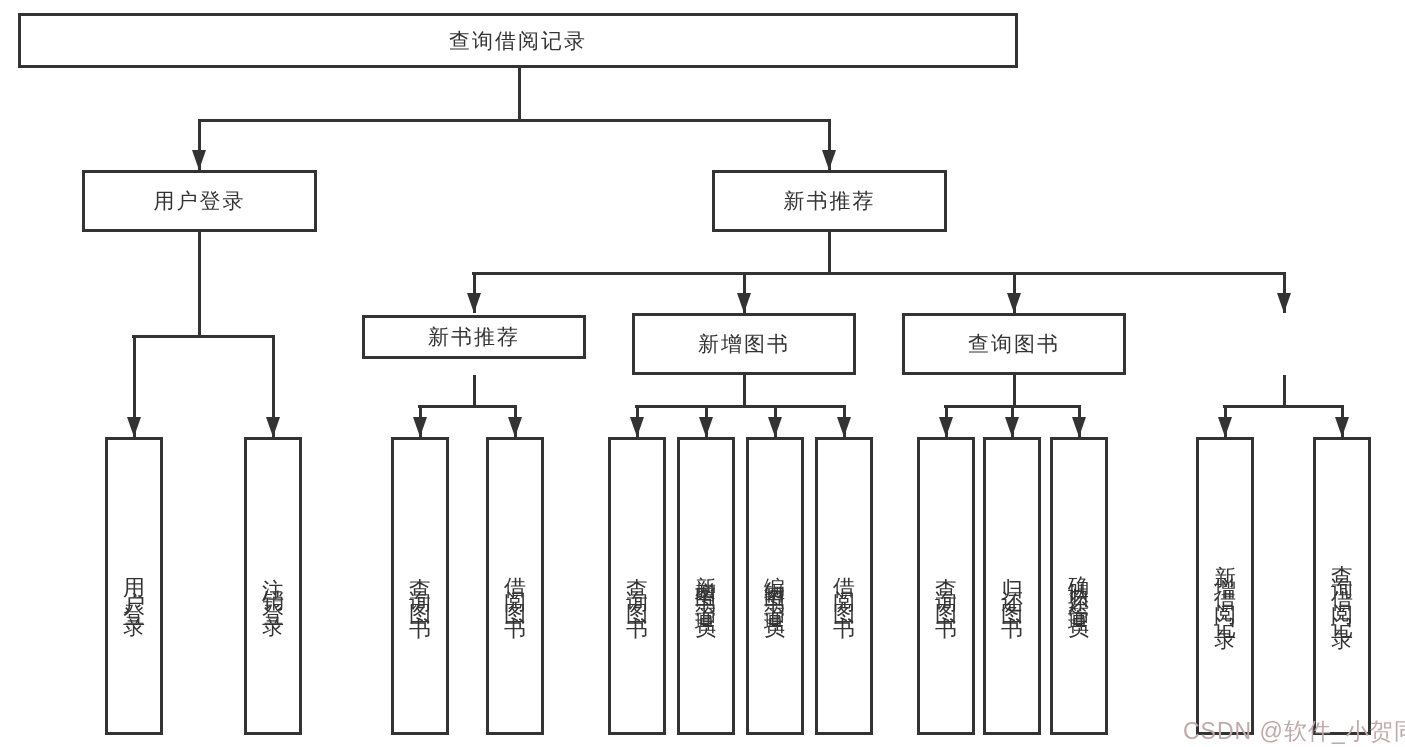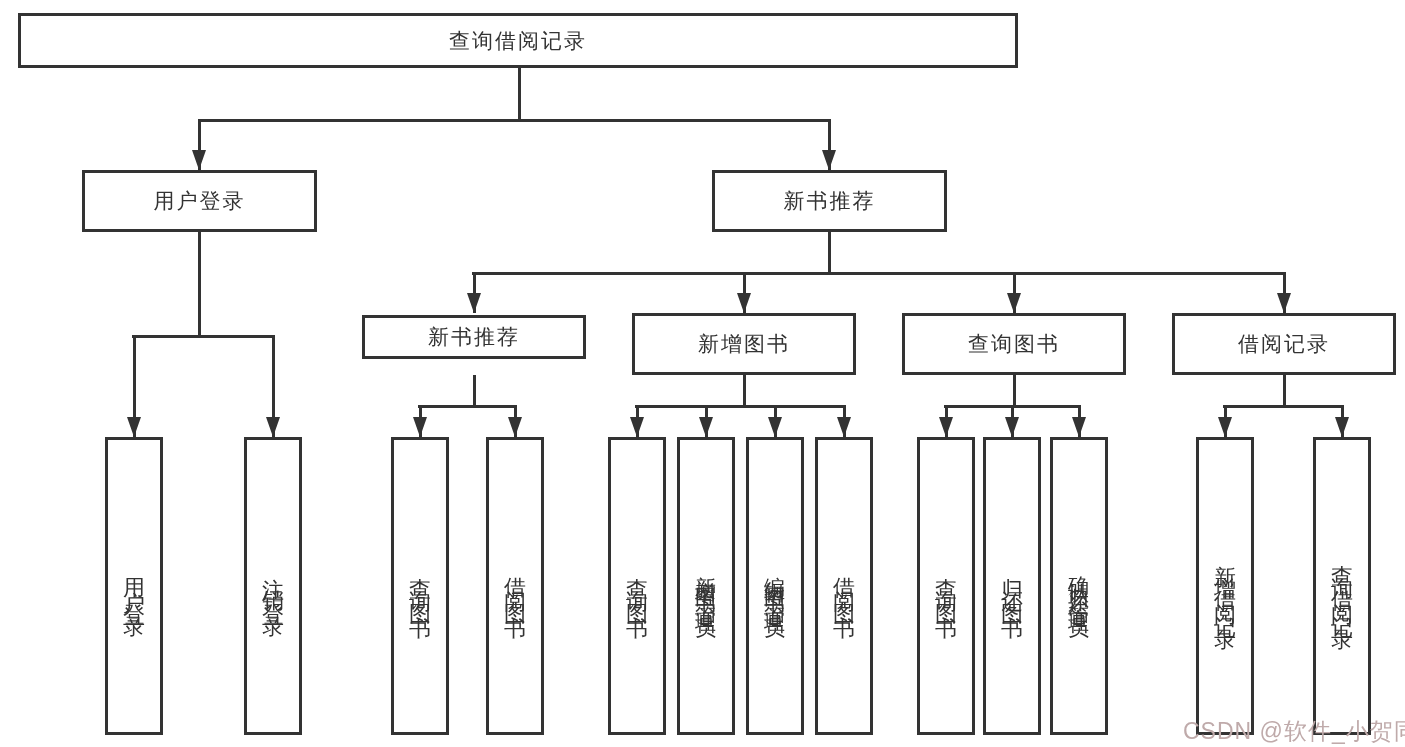--- a/index.html
+++ b/index.html
@@ -74,23 +74,20 @@
   <div class="ah" style="left:1277px;top:293px"></div>
 
   <div class="box" style="left:362px;top:315px;width:224px;height:44px">
     <span class="lbl">新书推荐</span>
   </div>
   <div class="box" style="left:632px;top:313px;width:224px;height:62px">
     <span class="lbl">新增图书</span>
   </div>
   <div class="box" style="left:902px;top:313px;width:224px;height:62px">
     <span class="lbl">查询图书</span>
-  </div>
-  <div class="box" style="left:1172px;top:313px;width:224px;height:62px">
-    <span class="lbl">借阅记录</span>
   </div>
 
   <div class="vl" style="left:473px;top:375px;height:30px"></div>
   <div class="hl" style="left:418px;top:405px;width:99px"></div>
   <div class="vl" style="left:419px;top:405px;height:32px"></div>
   <div class="vl" style="left:514px;top:405px;height:32px"></div>
   <div class="ah" style="left:413px;top:417px"></div>
   <div class="ah" style="left:508px;top:417px"></div>
 
   <div class="vl" style="left:743px;top:375px;height:30px"></div>

